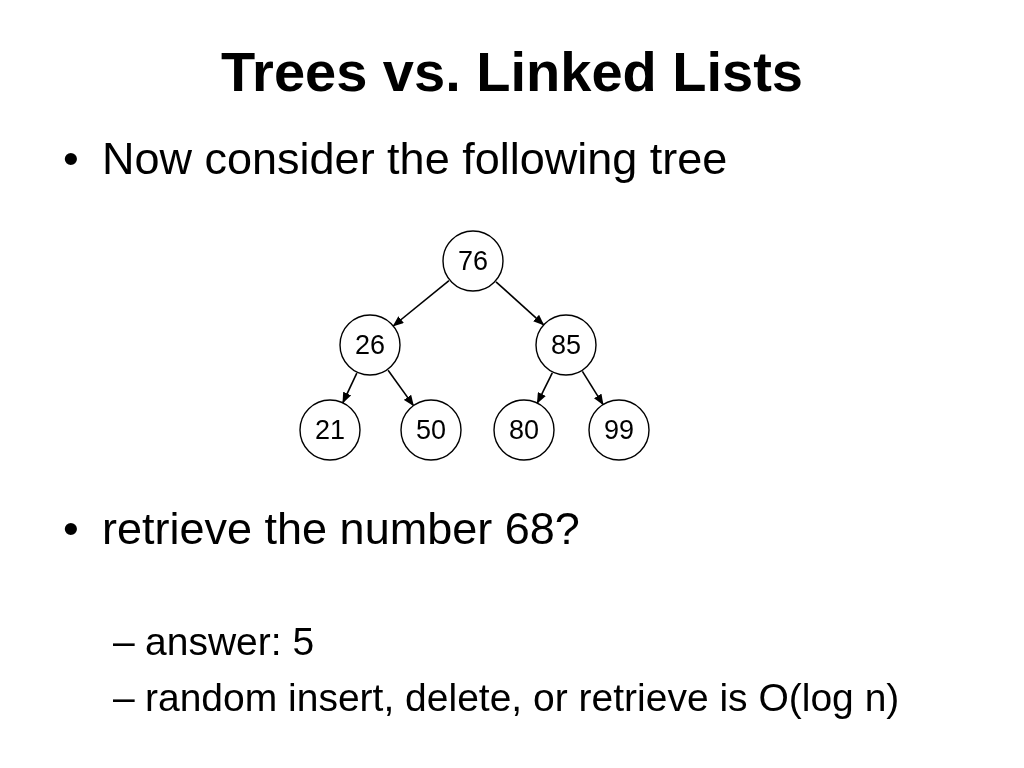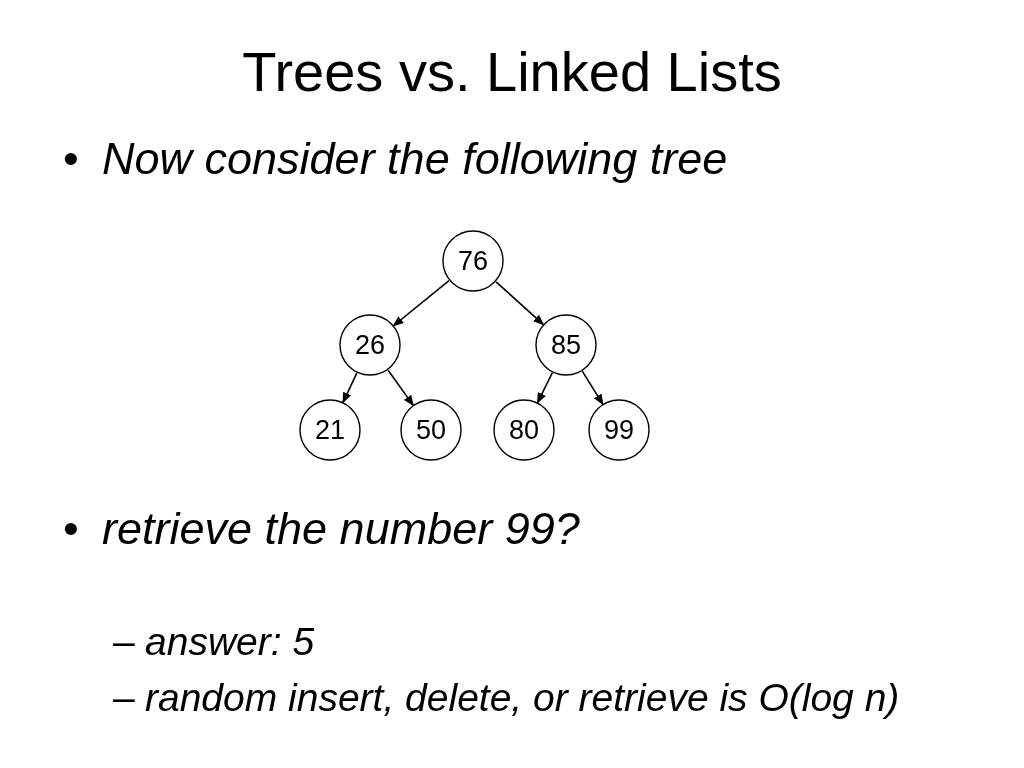--- a/index.html
+++ b/index.html
@@ -17,36 +17,35 @@
     color: #000000;
   }
   .title {
     position: absolute;
     left: 0;
     right: 0;
     top: 40px;
     text-align: center;
     font-size: 56px;
     line-height: 64px;
-    font-weight: 400;
+    font-weight: 700;
     color: #000000;
     white-space: nowrap;
   }
   .para {
     position: absolute;
     white-space: nowrap;
   }
   .para .marker {
     position: absolute;
     left: 0;
     top: 0;
   }
   .para .ptext {
     display: block;
-    font-style: italic;
   }
   .level1 {
     left: 63px;
     font-size: 45px;
     line-height: 52px;
   }
   .level1 .ptext {
     padding-left: 39px;
   }
   .bullet-2 {
@@ -132,21 +131,21 @@
       <text x="244" y="210" dy="0.35em">80</text>
     </g>
     <g>
       <circle cx="339" cy="210" r="30"></circle>
       <text x="339" y="210" dy="0.35em">99</text>
     </g>
   </svg>
 
   <div class="para level1 bullet-2" style="top:501px;">
     <span class="marker">•</span>
-    <span class="ptext" style="padding-left:39px;">retrieve the number 99?</span>
+    <span class="ptext" style="padding-left:39px;">retrieve the number 68?</span>
   </div>
 
   <div class="para level2" style="top:620px;">
     <span class="marker">–</span>
     <span class="ptext">answer: 5</span>
   </div>
 
   <div class="para level2" style="top:676px;">
     <span class="marker">–</span>
     <span class="ptext">random insert, delete, or retrieve is O(log n)</span>

